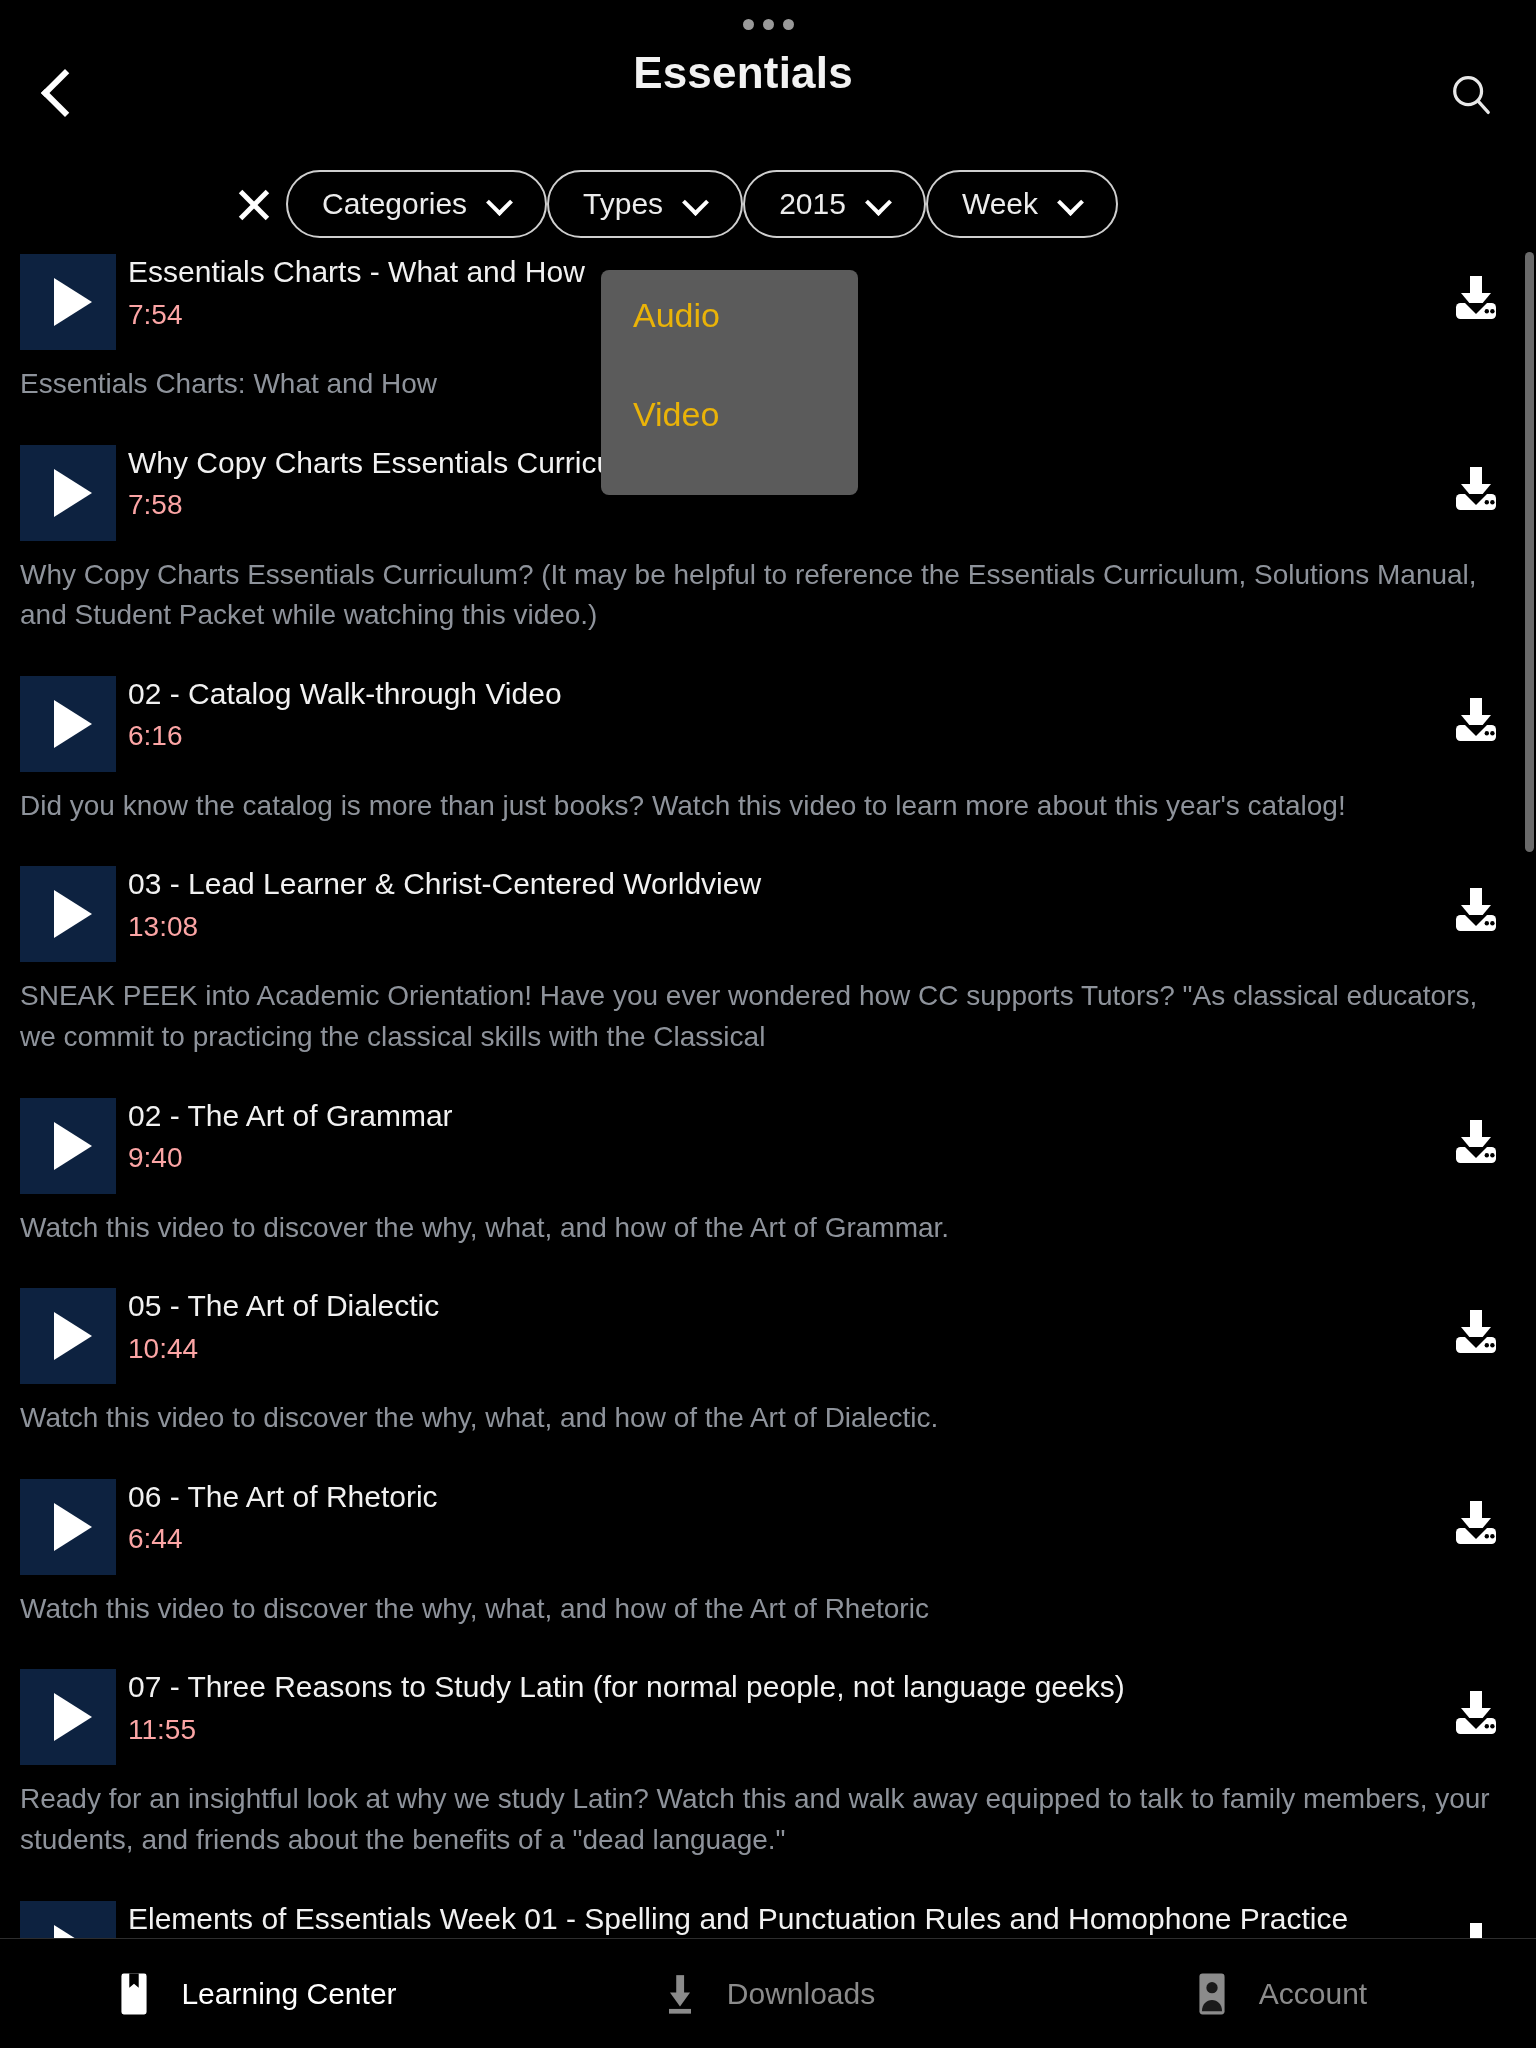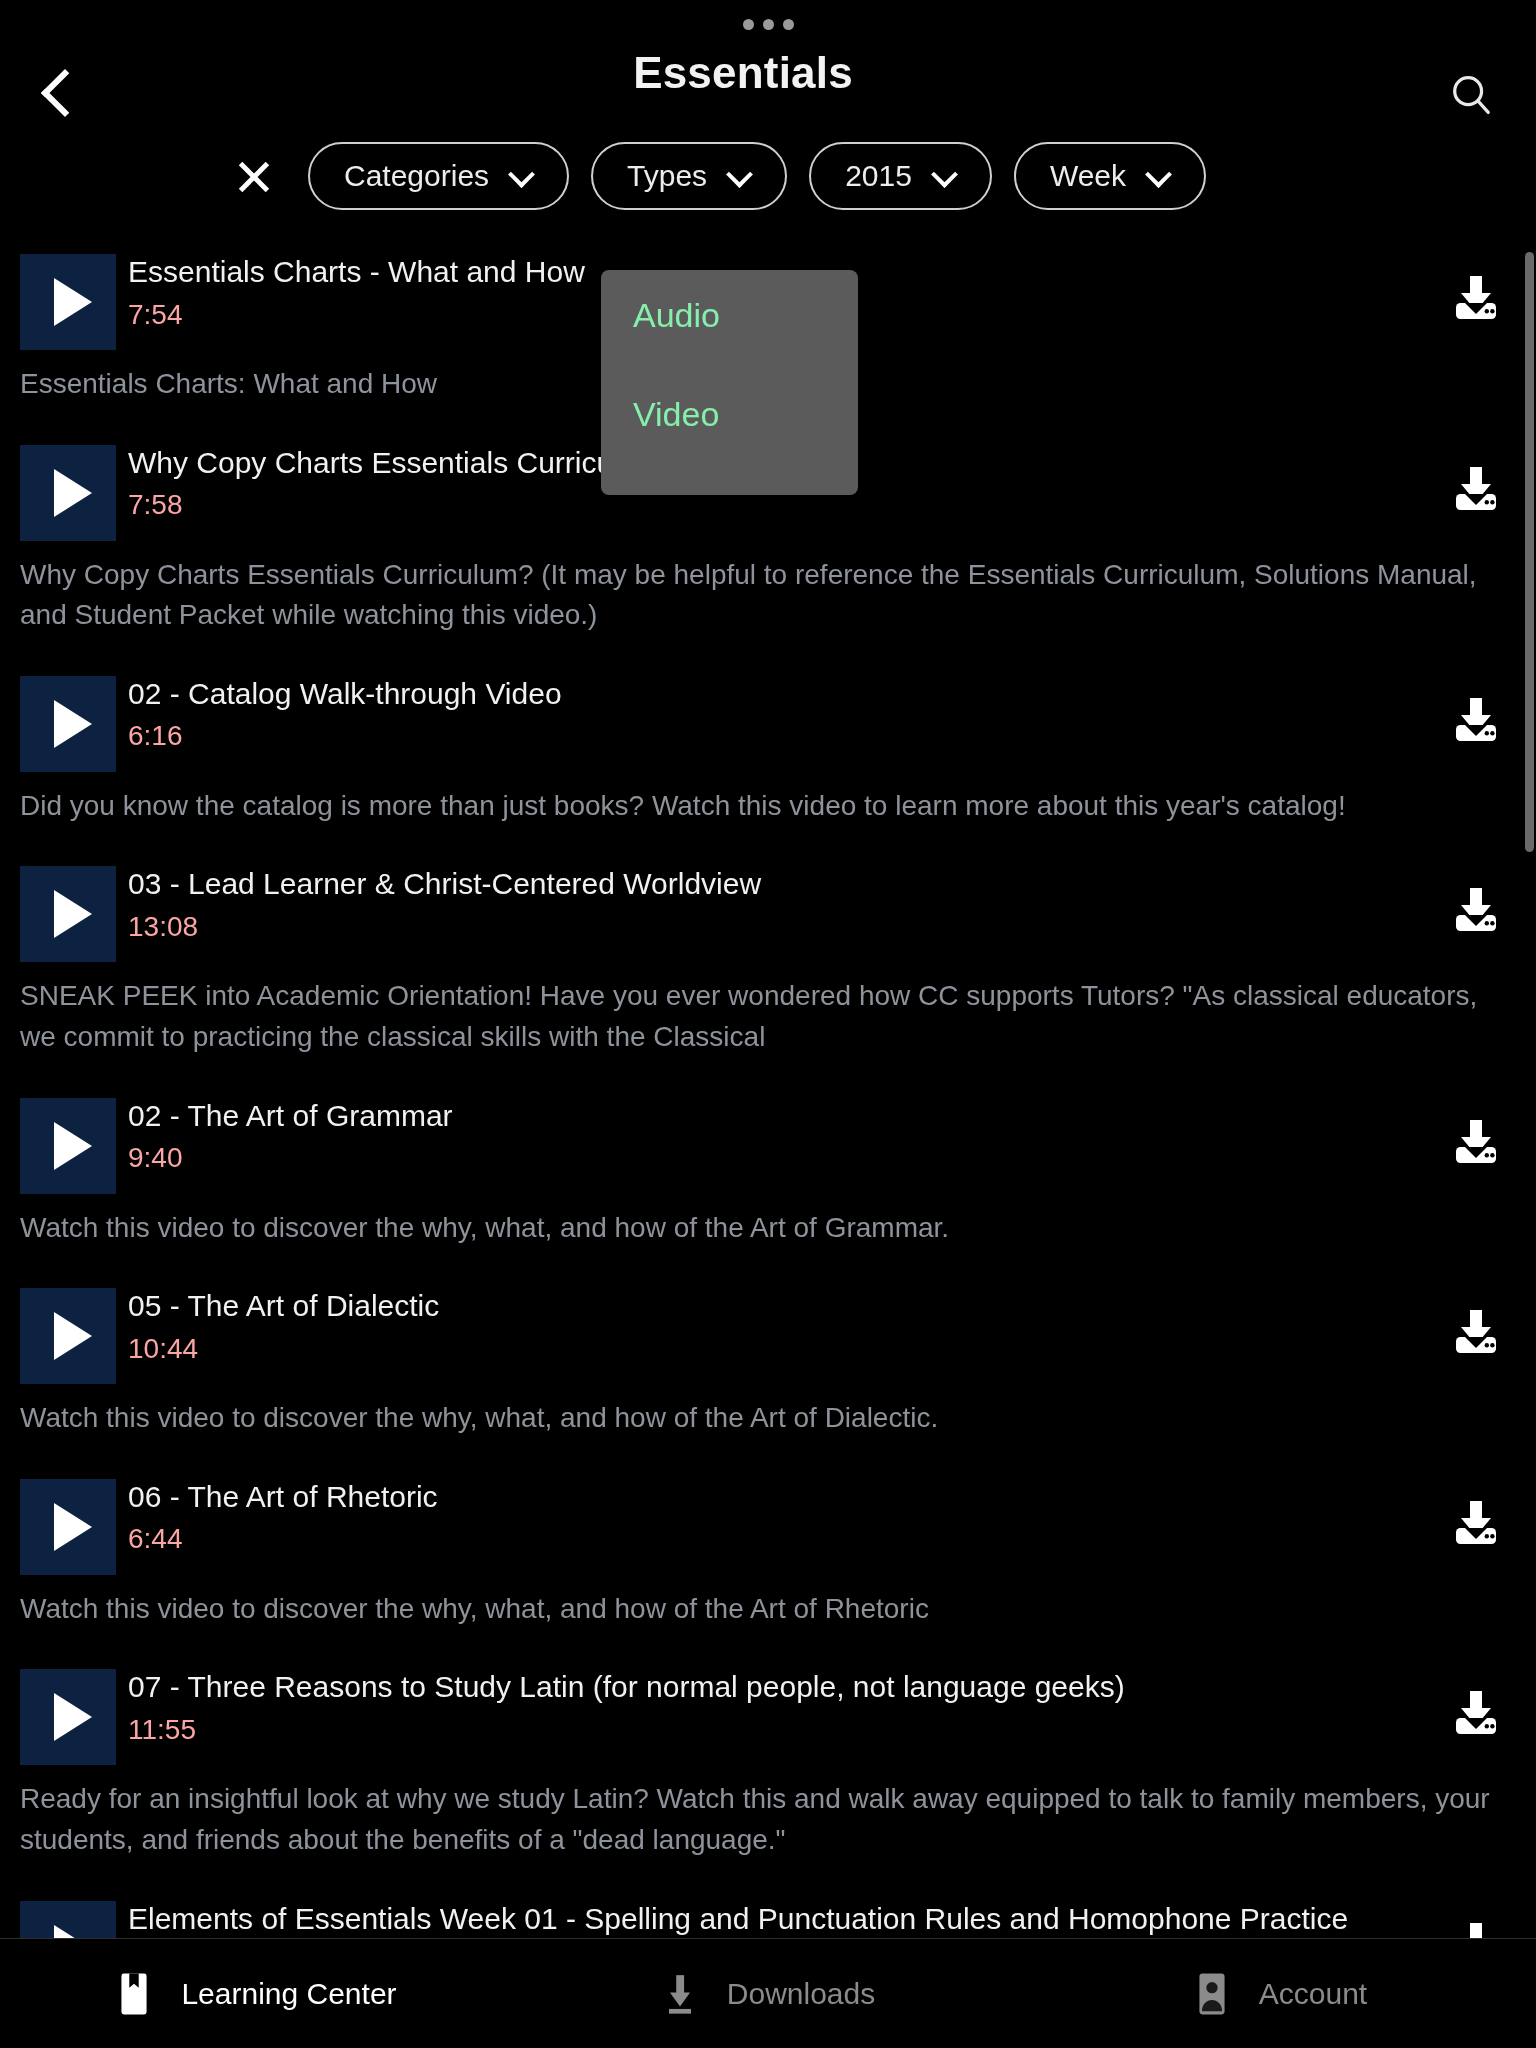--- a/index.html
+++ b/index.html
@@ -58,24 +58,23 @@
     margin-left: -30px;
   }
   .search-btn {
     width: 130px; height: 92px;
     display: flex; align-items: center; justify-content: center;
   }
 
   
   .filterbar {
     position: absolute;
-    top: 128px; left: 0; width: 1536px; height: 95px;
+    top: 156px; left: 0; width: 1536px; height: 95px;
     display: flex; align-items: center;
     padding-left: 232px;
-    gap: 22px;
   }
   .clear-x {
     width: 44px; height: 44px;
     position: relative;
     flex: 0 0 auto;
     margin-right: 10px;
   }
   .clear-x::before, .clear-x::after {
     content: "";
     position: absolute;
@@ -182,21 +181,21 @@
     position: absolute;
     left: 601px; top: 270px;
     width: 257px; height: 225px;
     background: #5b5b5b;
     border-radius: 8px;
     padding: 28px 0 0 32px;
     z-index: 30;
   }
   .dd-item {
     font-size: 34px;
-    color: #86efac;
+    color: #eab308;
     line-height: 1;
     margin-bottom: 65px;
   }
 
   
   .tabbar {
     position: absolute;
     bottom: 0; left: 0; width: 1536px; height: 110px;
     border-top: 1px solid #2d2d2d;
     display: flex;

